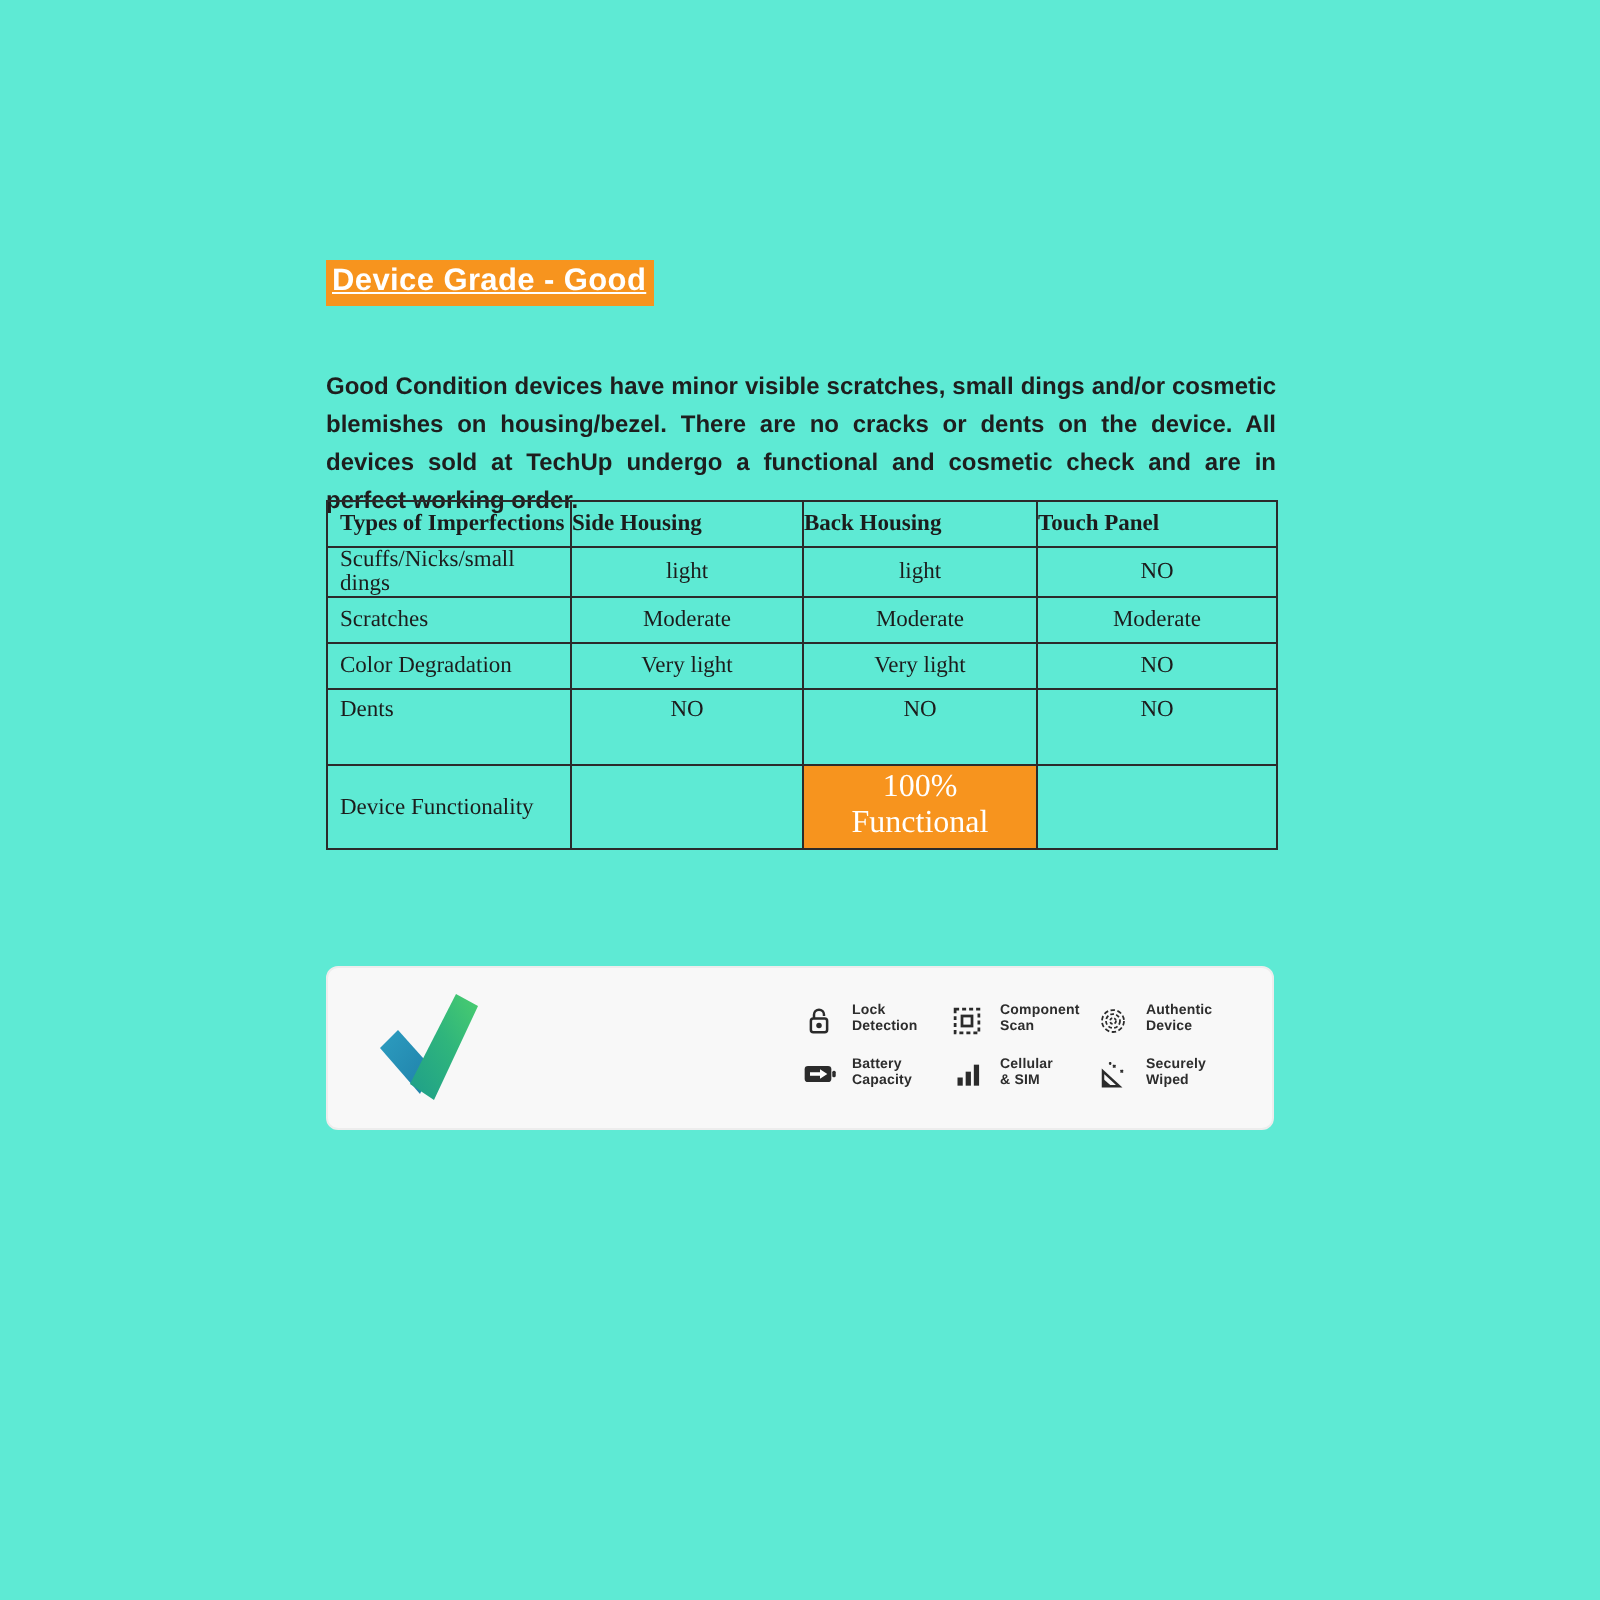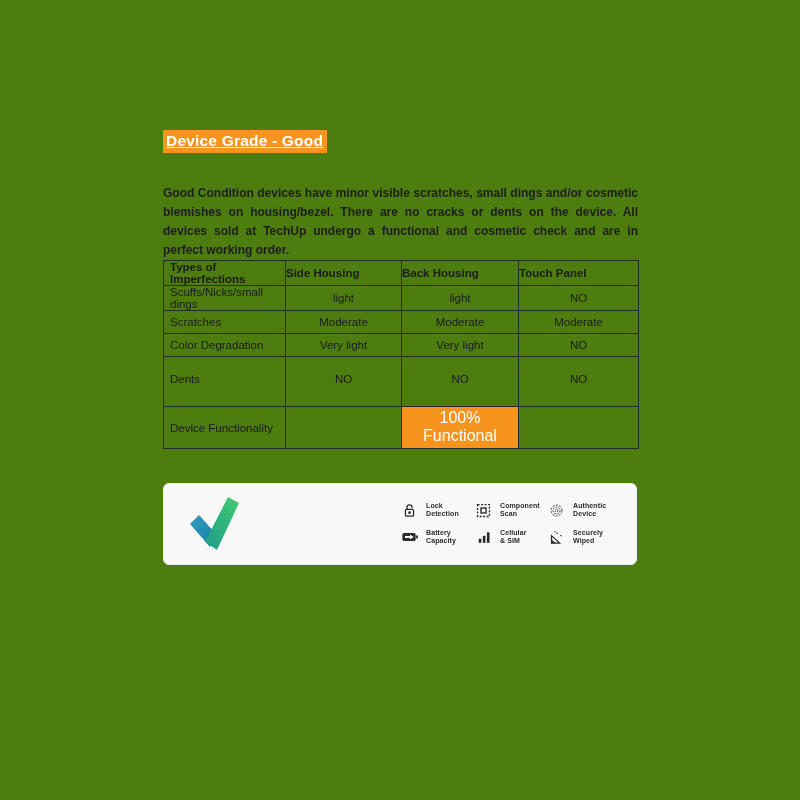--- a/index.html
+++ b/index.html
@@ -5,21 +5,21 @@
   html, body {
     margin: 0;
     padding: 0;
     background: #ffffff;
     font-family: "Liberation Sans", sans-serif;
   }
   .doc {
     position: relative;
     width: 800px;
     height: 800px;
-    background: #4d7c0f;
+    background: #5eead4;
     overflow: hidden;
   }
   
   .title-highlight {
     position: absolute;
     left: 163px;
     top: 130px;
     background: #F7941E;
     color: #ffffff;
     font-size: 15.5px;
@@ -37,24 +37,25 @@
     font-size: 12px;
     font-weight: bold;
     color: #1e1e1e;
     text-align: justify;
     line-height: 19px;
   }
   
   table.imperfections {
     position: absolute;
     left: 163px;
-    top: 260px;
+    top: 250px;
     width: 475px;
     border-collapse: collapse;
     table-layout: fixed;
+    font-family: Liberation Serif, serif;
   }
   table.imperfections th,
   table.imperfections td {
     border: 1px solid #2b2b2b;
     font-size: 11.5px;
     color: #1c1c1c;
     padding: 0;
     vertical-align: middle;
   }
   table.imperfections th {
@@ -68,21 +69,21 @@
     padding-left: 6px;
   }
   table.imperfections td {
     font-weight: normal;
     text-align: center;
     height: 22px;
   }
   tr.row-dents td {
     height: 33px;
     vertical-align: top;
-    padding-top: 16px;
+    padding-top: 4px;
   }
   tr.row-func td {
     height: 28px;
   }
   .cell-highlight {
     display: inline-block;
     background: #F7941E;
     color: #ffffff;
     font-size: 16px;
     padding: 2px 5px 3px 5px;

